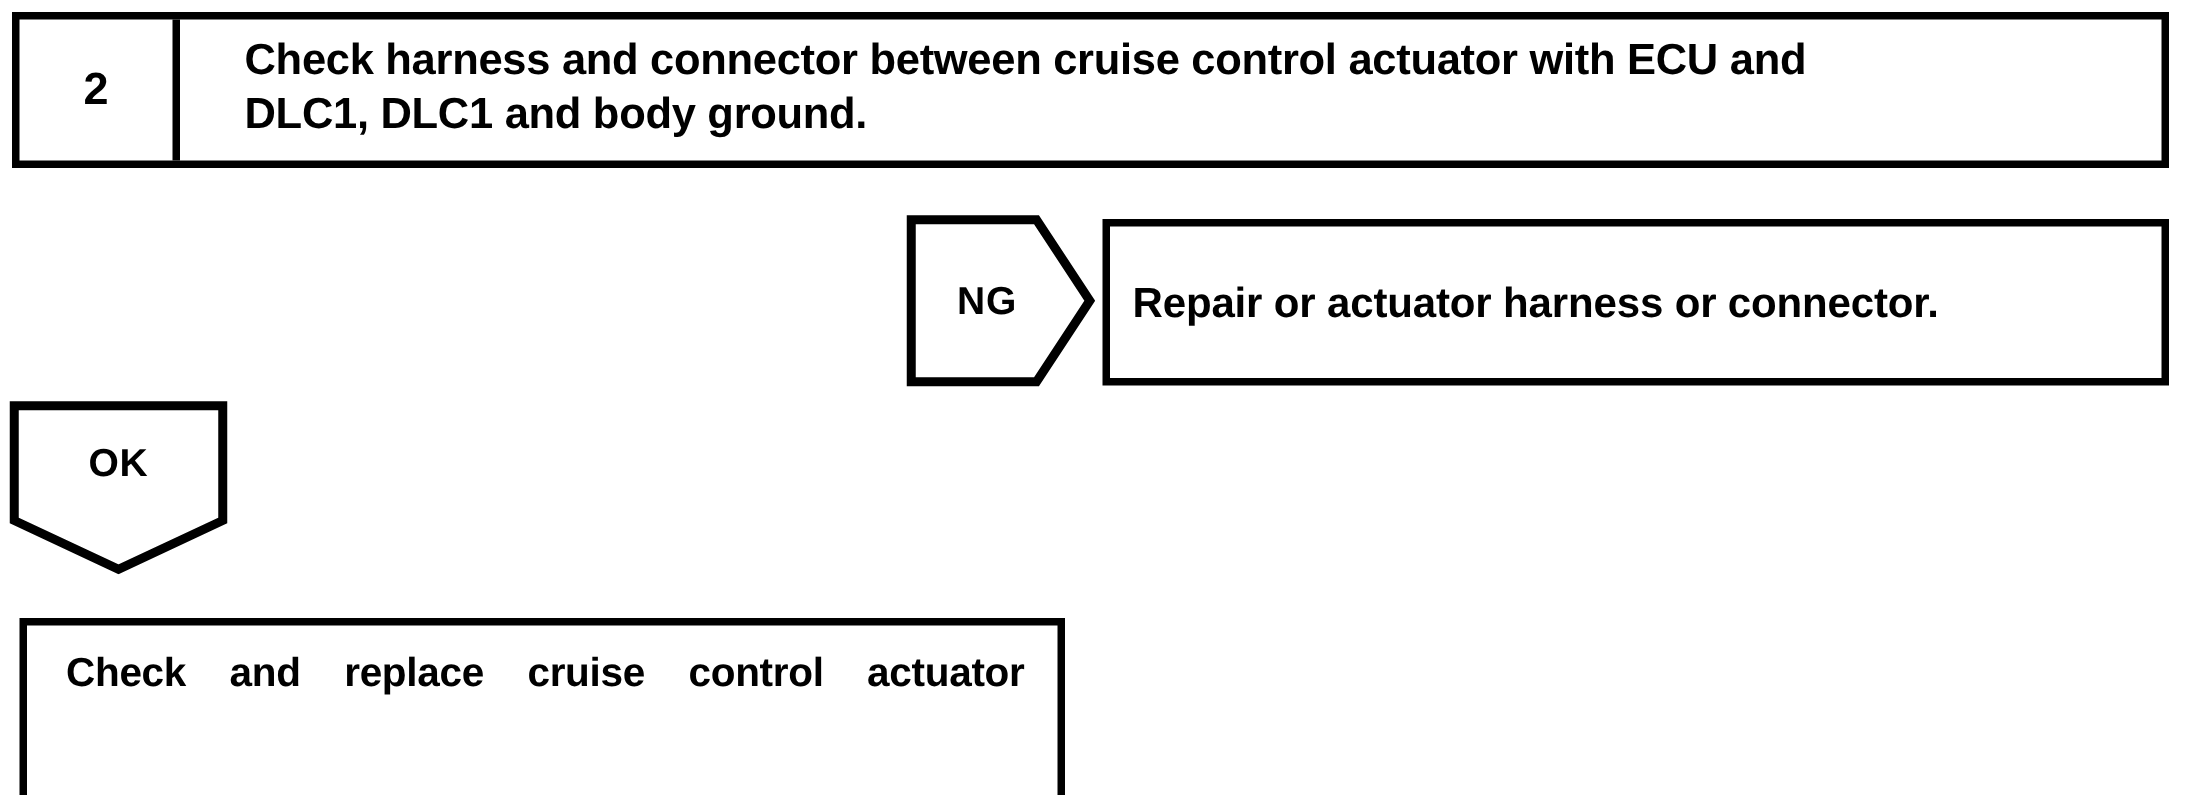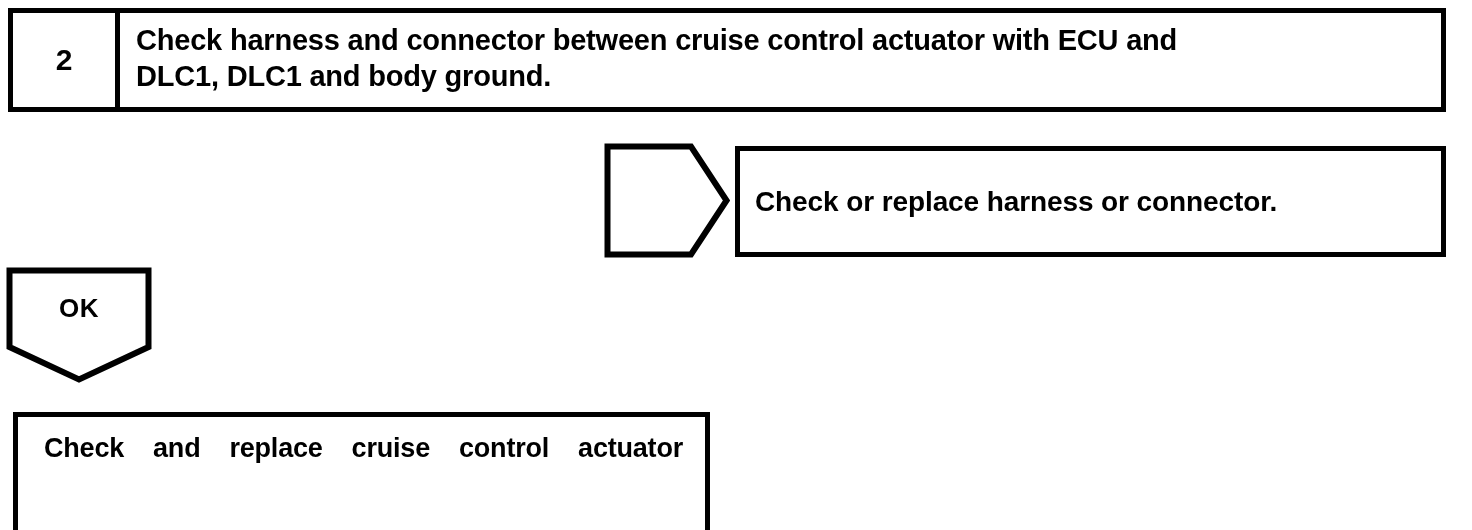--- a/index.html
+++ b/index.html
@@ -40,20 +40,21 @@
   .step-number {
     font-size: 30px;
     font-weight: bold;
     line-height: 1;
   }
   .step-text-cell {
     flex: 1 1 auto;
     box-sizing: border-box;
     padding: 9px 10px 0 16px;
     display: block;
+    margin-left: 27px;
   }
   .step-text {
     font-size: 29px;
     font-weight: bold;
     line-height: 1.25;
     letter-spacing: -0.2px;
     white-space: pre-line;
   }
 
   
@@ -179,24 +180,25 @@
   <div class="step-text-cell">
     <span class="step-text">Check harness and connector between cruise control actuator with ECU and
 DLC1, DLC1 and body ground.</span>
   </div>
 </div>
 
 <div class="ng-branch">
   <svg viewBox="0 0 126 115">
     <polygon points="3.5,3.5 87,3.5 122.5,57.5 87,111.5 3.5,111.5" fill="#ffffff" stroke="#000000" stroke-width="6" stroke-linejoin="miter"></polygon>
   </svg>
+  <span class="ng-label">NG</span>
 </div>
 
 <div class="result-box-ng">
-  <span class="result-text">Check or replace harness or connector.</span>
+  <span class="result-text">Repair or actuator harness or connector.</span>
 </div>
 
 <div class="ok-branch">
   <svg viewBox="0 0 146 116">
     <polygon points="3.5,3.5 142.5,3.5 142.5,80 73,112.5 3.5,80" fill="#ffffff" stroke="#000000" stroke-width="6" stroke-linejoin="miter"></polygon>
   </svg>
   <span class="ok-label">OK</span>
 </div>
 
 <div class="result-box-ok">

